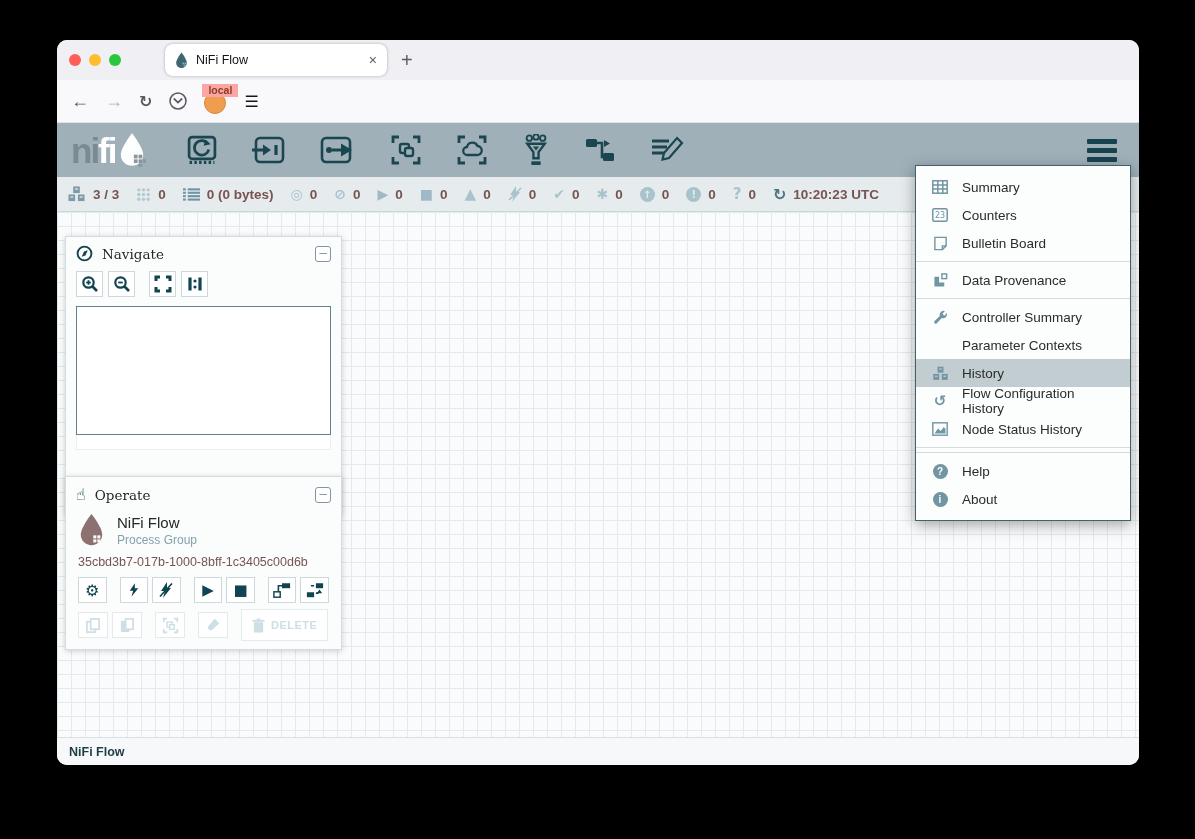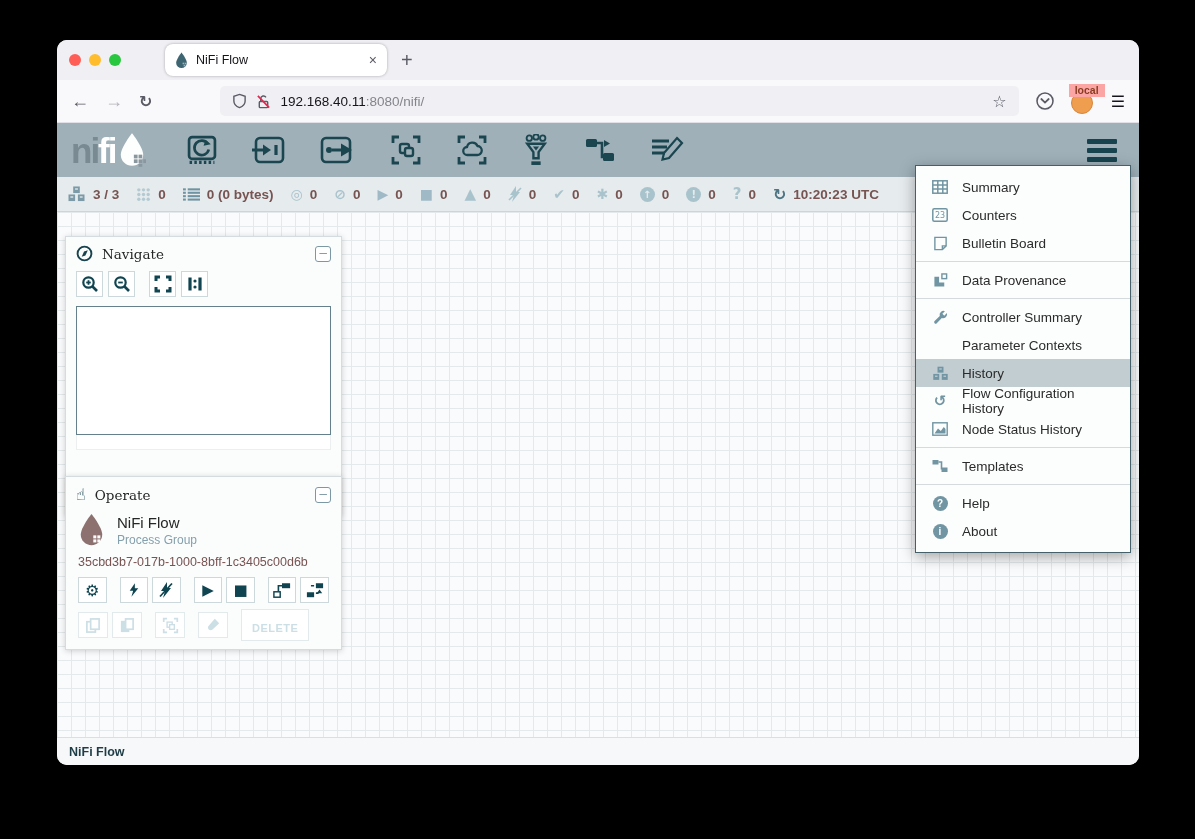--- a/index.html
+++ b/index.html
@@ -85,21 +85,21 @@
   .operate { left:8px; top:264px; height:174px; }
   .op-head { display:flex; gap:12px; padding:3px 12px 0; align-items:center; }
   .op-name { font-size:15px; color:#262626; }
   .op-type { font-size:12px; color:#84a0ac; margin-top:2px; }
   .op-id { padding:8px 12px 2px; font-size:12.5px; color:#775351; }
   .op-row { display:flex; align-items:center; padding:6px 12px 0; gap:4px; }
   .op-btn { width:30px; height:26px; background:#fff; border:1px solid #ccd8dc; display:flex;
             align-items:center; justify-content:center; color:#0f4450; }
   .op-btn.gapL { margin-left:9px; }
   .op-btn.disabled { border-color:#e2eaec; color:#ccdfe5; }
-  .op-btn.wide { width:auto; padding:15px 10px; gap:6px; font-size:11px; font-weight:bold; letter-spacing:.5px;flex-direction:column; }
+  .op-btn.wide { width:auto; padding:15px 10px; gap:6px; font-size:11px; font-weight:bold; letter-spacing:.5px; }
   .glyph { font-family:"DejaVu Sans", sans-serif; font-weight:bold; }
 
   
   .footer { flex:0 0 28px; background:#f7f8f9; border-top:1px solid #dadfe1; display:flex; align-items:center;
             padding:0 12px; font-size:12.5px; font-weight:bold; color:#1e3d47; }
 
   
   .menu { position:absolute; left:858px; top:125px; width:216px; background:#fcfdfd;
           border:1px solid #44616b; box-shadow:0 4px 14px rgba(0,0,0,.35); z-index:50; padding:7px 0; }
   .menu-item { height:28px; display:flex; align-items:center; gap:13px; padding:0 15px; font-size:13.5px;
@@ -132,34 +132,20 @@
       <span class="tab-title">NiFi Flow</span>
       <span class="tab-close">×</span>
     </div>
     <span class="newtab">+</span>
   </div>
 
   <div class="navbar">
     <span class="nav-arrow">←</span>
     <span class="nav-arrow disabled">→</span>
     <span class="reload glyph">↻</span>
-    <div class="urlbar">
-      <svg width="15" height="16" viewBox="0 0 16 16">
-        <path d="M8 1 L14 3 V8 c0 4-3 6-6 7 C5 14 2 12 2 8 V3 Z" fill="none" stroke="#5b5b66" stroke-width="1.5"></path>
-      </svg>
-      <svg width="15" height="15" viewBox="0 0 16 16">
-        <path d="M5 8 V5 a3 3 0 0 1 5.6-1.4" fill="none" stroke="#5b5b66" stroke-width="1.5"></path>
-        <rect x="3.5" y="8" width="9" height="6.5" rx="1" fill="none" stroke="#5b5b66" stroke-width="1.5"></rect>
-        <line x1="2" y1="2" x2="14" y2="14.5" stroke="#e22850" stroke-width="1.8"></line>
-      </svg>
-      <span>
-        <span class="url-host">192.168.40.11</span><span class="url-rest">:8080/nifi/</span>
-      </span>
-      <span class="star glyph">☆</span>
-    </div>
     <svg width="20" height="20" viewBox="0 0 18 18">
       <circle cx="9" cy="9" r="7.2" fill="none" stroke="#5b5b66" stroke-width="1.4"></circle>
       <path d="M5.7 7.2 L9 10.4 L12.3 7.2" fill="none" stroke="#5b5b66" stroke-width="1.6" stroke-linecap="round"></path>
     </svg>
     <div class="avatar-wrap">
       <div class="avatar"></div>
       <span class="local-badge">local</span>
     </div>
     <span class="ff-menu glyph">☰</span>
   </div>
@@ -561,30 +547,20 @@
     <div class="menu-item">
       <span class="mi-icon">
         <svg width="16" height="14" viewBox="0 0 16 14">
             <rect x="0.8" y="0.8" width="14.4" height="12.4" fill="none" stroke="currentColor" stroke-width="1.4"></rect>
             <path d="M2.5 11.5 l3.5-5 2.8 2.6 3-4 1.7 2 v4.4 z" fill="currentColor"></path>
           </svg>
       </span>
       <span>Node Status History</span>
     </div>
     <div class="menu-divider"></div>
-    <div class="menu-item">
-      <span class="mi-icon">
-        <svg width="16" height="14" viewBox="0 0 16 14">
-            <rect x="0.5" y="1" width="6" height="4.5" fill="currentColor"></rect>
-            <rect x="9.5" y="8.5" width="6" height="4.5" fill="currentColor"></rect>
-            <path d="M6.5 3 h3 v7.5" fill="none" stroke="currentColor" stroke-width="1.6"></path>
-          </svg>
-      </span>
-      <span>Templates</span>
-    </div>
     <div class="menu-divider"></div>
     <div class="menu-item">
       <span class="mi-icon">
           <span class="mi-round">?</span>
         </span>
       <span>Help</span>
     </div>
     <div class="menu-item">
       <span class="mi-icon">
           <span class="mi-round">i</span>

